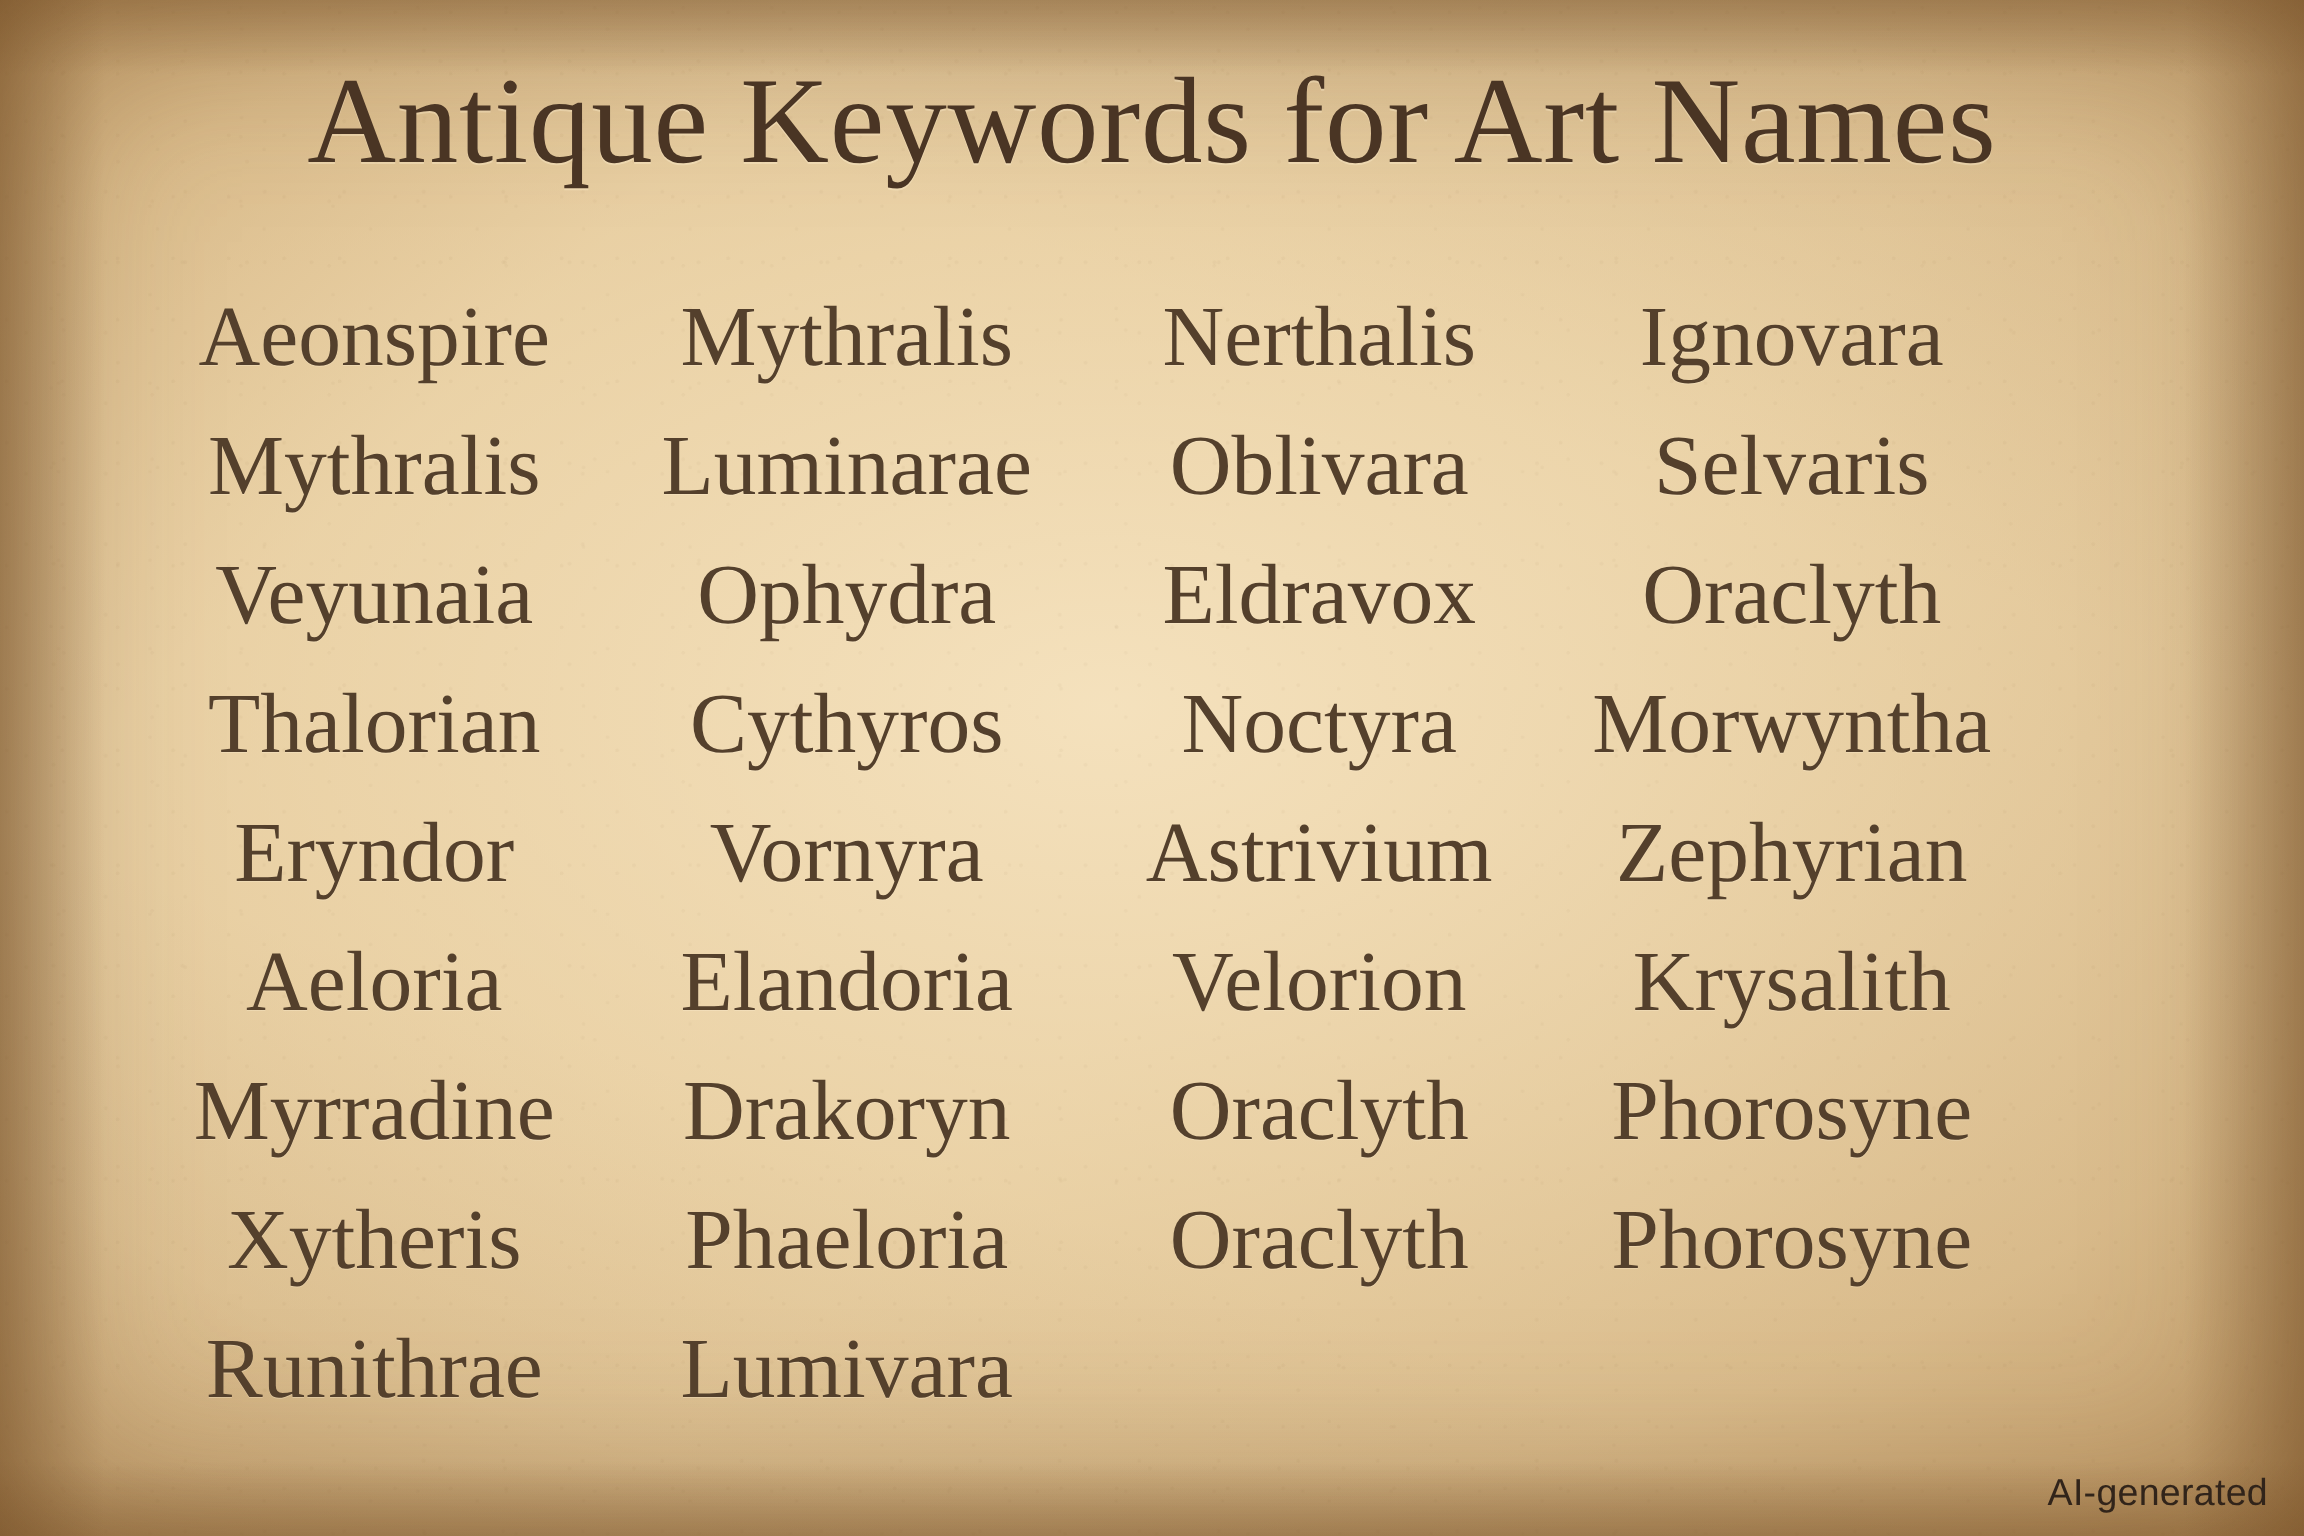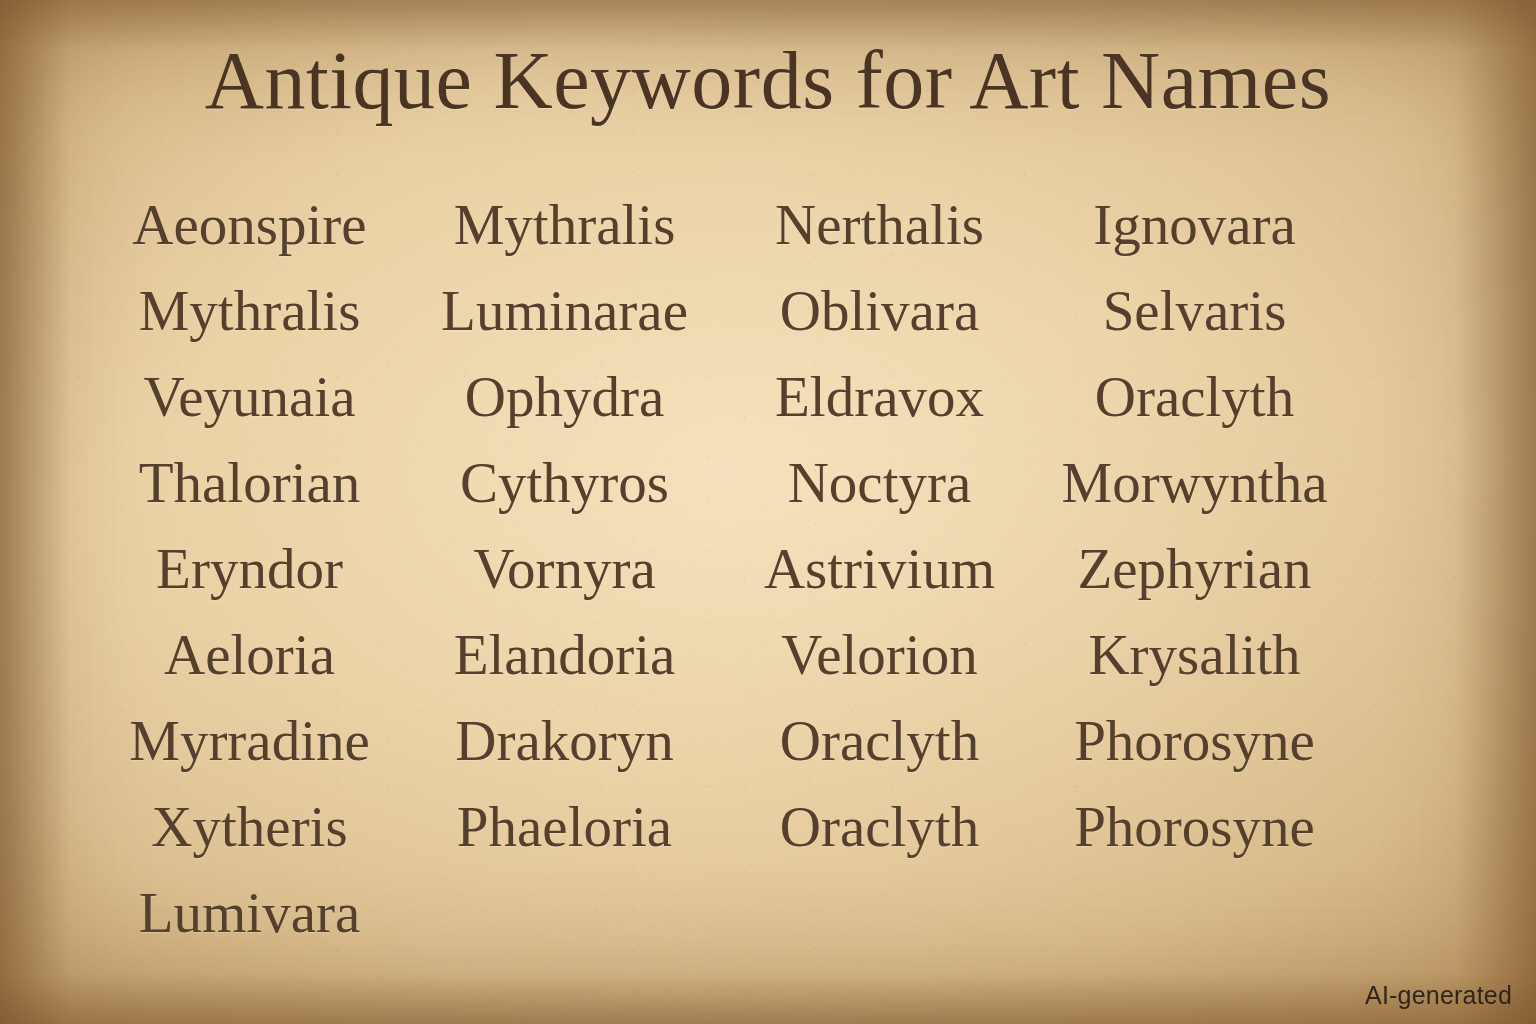--- a/index.html
+++ b/index.html
@@ -148,18 +148,19 @@
         <div class="cell">Velorion</div>
         <div class="cell">Krysalith</div>
         <div class="cell">Myrradine</div>
         <div class="cell">Drakoryn</div>
         <div class="cell">Oraclyth</div>
         <div class="cell">Phorosyne</div>
         <div class="cell">Xytheris</div>
         <div class="cell">Phaeloria</div>
         <div class="cell">Oraclyth</div>
         <div class="cell">Phorosyne</div>
+        <div class="cell">Runithrae</div>
         <div class="cell">Lumivara</div>
       </div>
 
     <div id="credit">AI-generated</div>
   </div>
 </div>
 
 </body></html>

